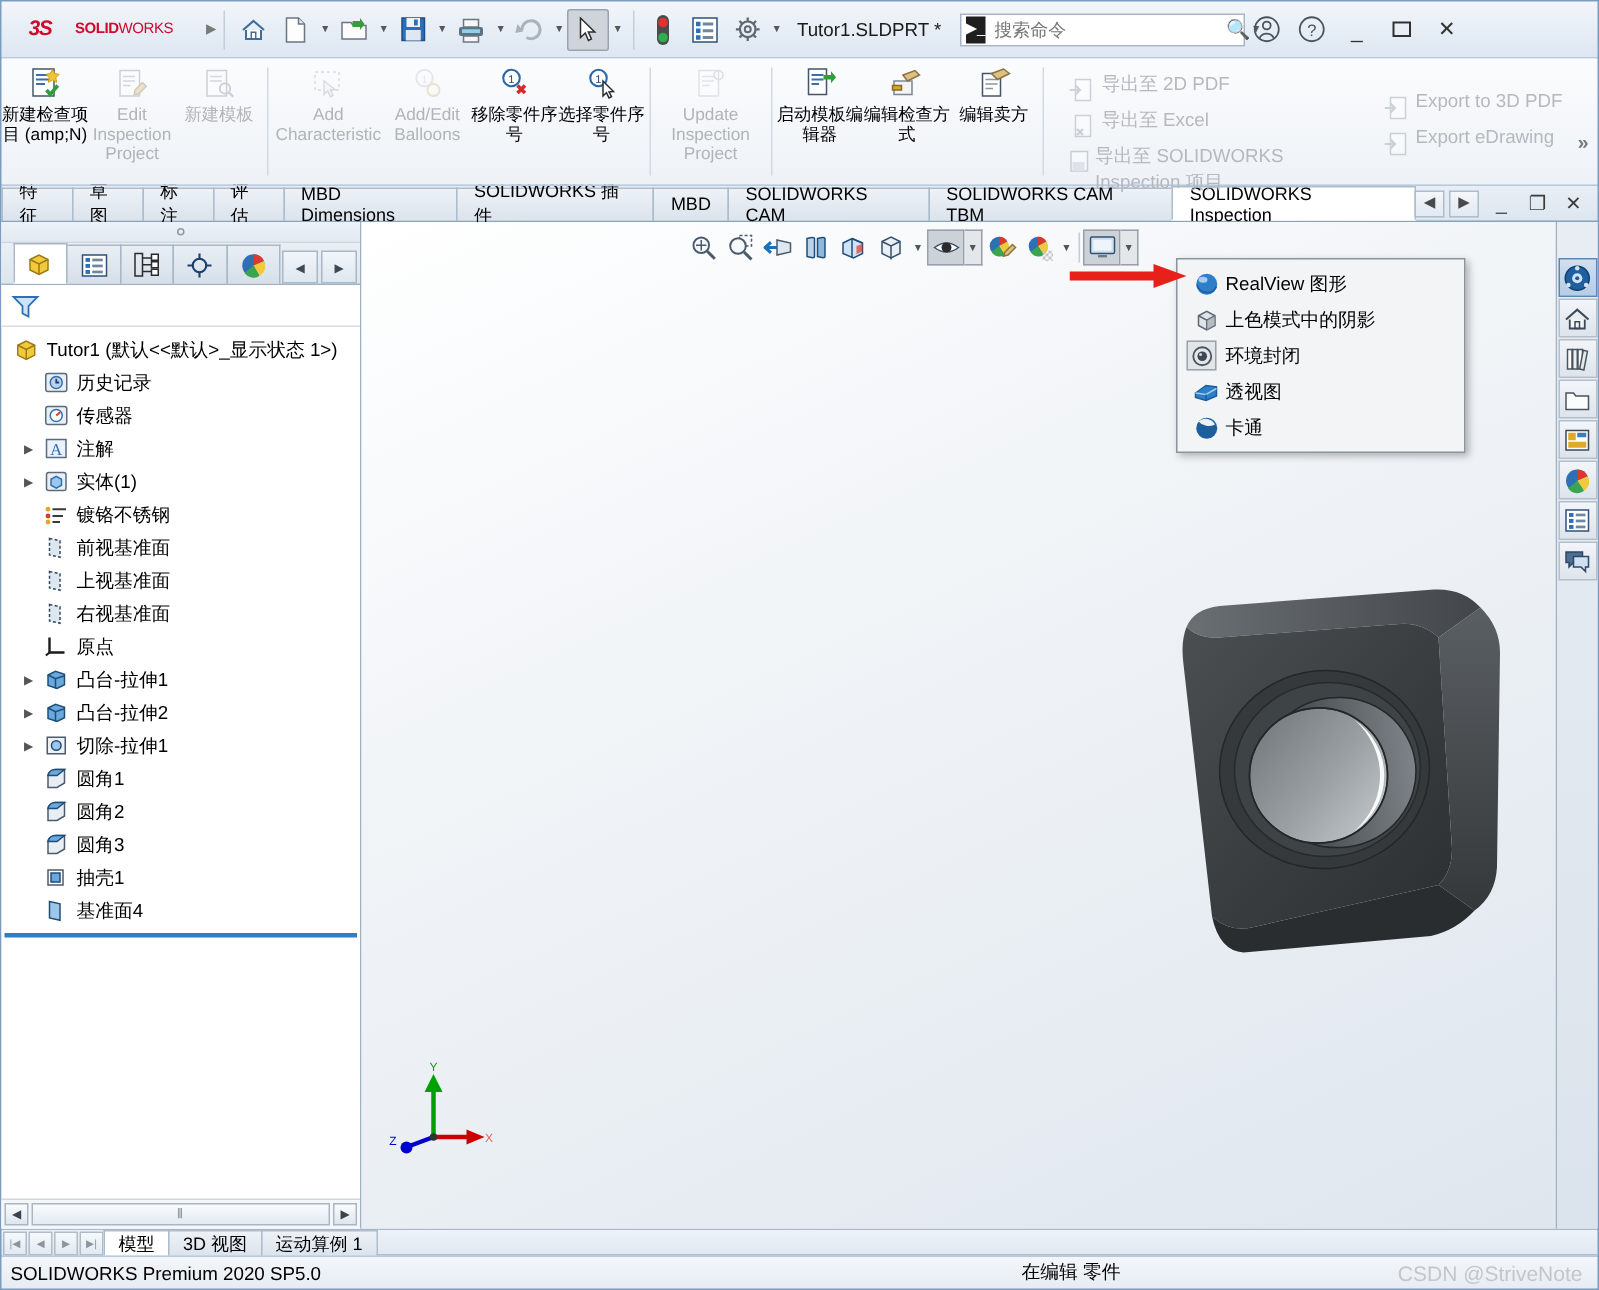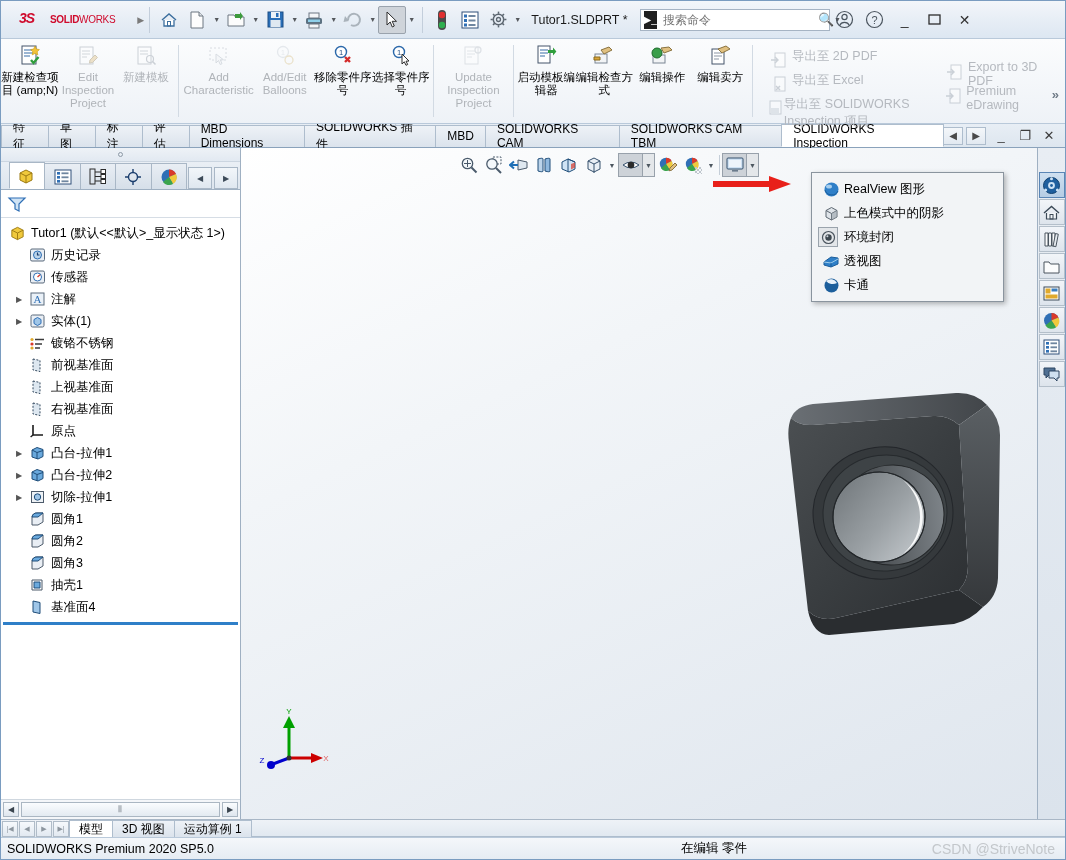--- a/index.html
+++ b/index.html
@@ -417,30 +417,20 @@
               <rect x="3" y="10" width="12" height="9" fill="#f2f4f6" stroke="#7b8694"></rect>
               <path d="M2 13 h6 v3 h-6z" fill="#d9a53a" stroke="#8a6a1d"></path>
               <path d="M9 6 l8 -3 l3 3 l-8 4z" fill="#e0c080" stroke="#8a7340"></path>
             </svg>
         </span>
         <span class="lbl">编辑检查方式</span>
       </div>
       <div class="rbtn">
         <span class="ic">
           <svg width="24" height="24" viewBox="0 0 24 24">
-              <rect x="3" y="11" width="12" height="8" fill="#f2f4f6" stroke="#7b8694"></rect>
-              <circle cx="7" cy="9" r="5" fill="#3a9e4a" stroke="#1d6b2a"></circle>
-              <path d="M11 4 l8 -1 l3 3 l-8 3z" fill="#e0c080" stroke="#8a7340"></path>
-            </svg>
-        </span>
-        <span class="lbl">编辑操作</span>
-      </div>
-      <div class="rbtn">
-        <span class="ic">
-          <svg width="24" height="24" viewBox="0 0 24 24">
               <rect x="4" y="5" width="12" height="15" fill="#fff" stroke="#44556b"></rect>
               <path d="M6 9h8M6 12h8M6 15h5" stroke="#8b96a4" stroke-width="1.1"></path>
               <path d="M10 5 l8 -3 l4 3 l-8 4z" fill="#e0c080" stroke="#8a7340"></path>
             </svg>
         </span>
         <span class="lbl">编辑卖方</span>
       </div>
     </div>
     <div class="rsep"></div>
 
@@ -483,21 +473,21 @@
           </span>
         <span>Export to 3D PDF</span>
       </div>
       <div class="exprow">
         <span class="ic">
             <svg width="16" height="16" viewBox="0 0 16 16">
               <rect x="4" y="1" width="10" height="14" fill="#fff" stroke="#98a2ad"></rect>
               <path d="M0 8 h6 M4 5 l3 3 l-3 3" stroke="#98a2ad" stroke-width="1.4" fill="none"></path>
             </svg>
           </span>
-        <span>Premium eDrawing</span>
+        <span>Export eDrawing</span>
       </div>
     </div>
     <span class="chev-more">»</span>
   </div>
 
   <div class="tabstrip">
     <div class="tab">
         <span>特征</span>
       </div>
     <div class="tab">
@@ -898,21 +888,21 @@
         <ellipse cx="132" cy="140" rx="70" ry="66" transform="rotate(-7 132 140)" fill="#35393c" stroke="#23262a" stroke-width="1"></ellipse>
         <ellipse cx="134" cy="140" rx="62" ry="58" transform="rotate(-7 134 140)" fill="#3e4346" stroke="#262a2d"></ellipse>
 
         <ellipse cx="141" cy="142" rx="52" ry="50" transform="rotate(-7 141 142)" fill="url(#boreIn)" stroke="#242729"></ellipse>
         <ellipse cx="128" cy="144" rx="46" ry="45" transform="rotate(-6 128 144)" fill="url(#bore)" stroke="#2b2f32"></ellipse>
 
         <path d="M152 107 a46 45 0 0 1 0 74 a52 50 0 0 0 0 -74z" fill="#ffffff" opacity=".92"></path>
         <ellipse cx="128" cy="144" rx="46" ry="45" transform="rotate(-6 128 144)" fill="none" stroke="#23272a" stroke-width="1.1"></ellipse>
       </svg>
 
-      <div class="ddmenu" style="left:570px; top:24px;">
+      <div class="ddmenu" style="left:543px; top:24px;">
         <div class="ddrow">
           <span class="ic">
             <svg width="17" height="17" viewBox="0 0 17 17">
                 <circle cx="8.5" cy="8.5" r="7" fill="#2f7fc8"></circle>
                 <ellipse cx="6" cy="5.5" rx="3" ry="2" fill="#bcdcf5" opacity=".85"></ellipse>
                 <path d="M2 9 a7 7 0 0 0 13 1" fill="none" stroke="#1b5d9a" stroke-width="1"></path>
               </svg>
           </span>
           <span>RealView 图形</span>
         </div>

